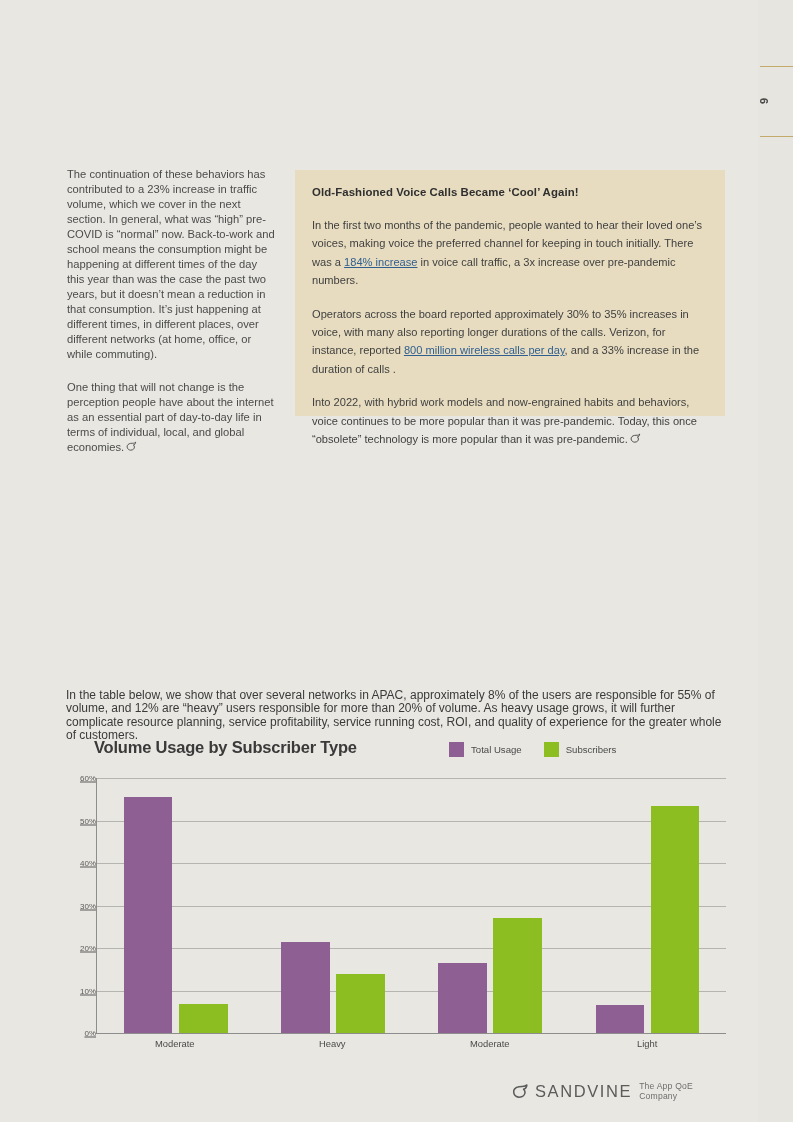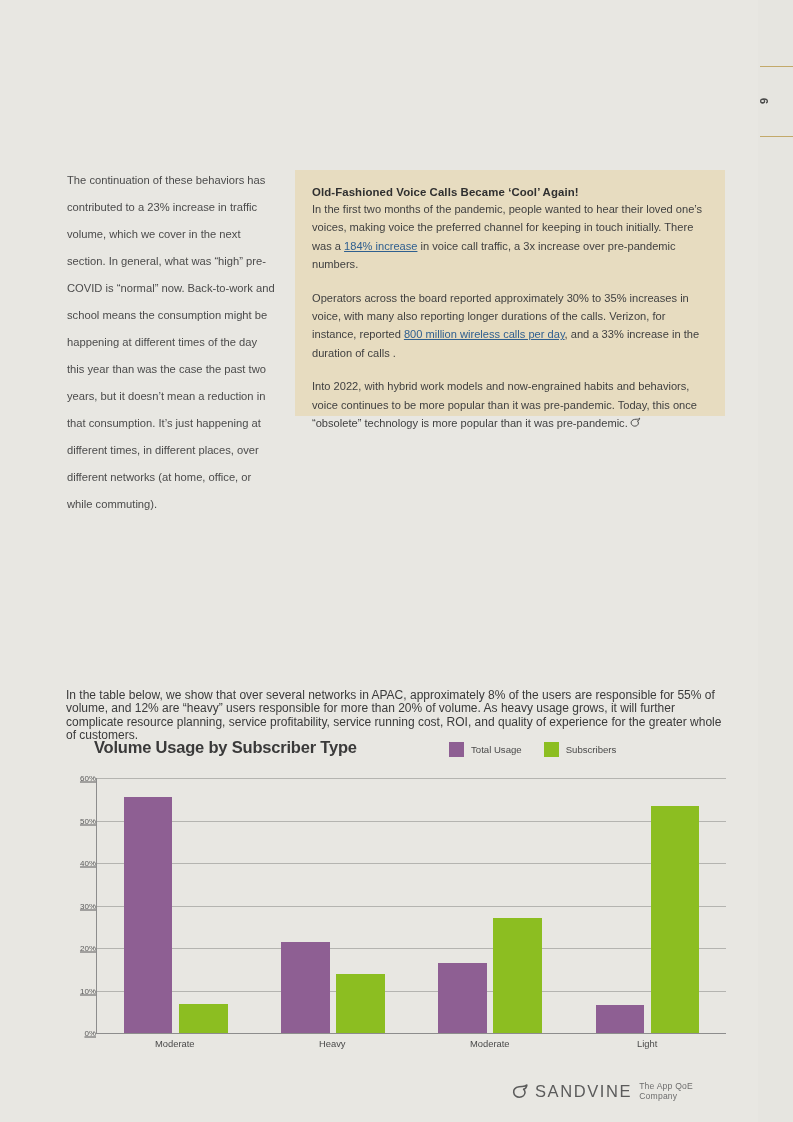--- a/index.html
+++ b/index.html
@@ -26,33 +26,33 @@
   .pg-num{
     position:absolute;left:751px;top:84px;width:26px;height:34px;
     display:flex;align-items:center;justify-content:center;
     font-size:11px;font-weight:bold;color:#4a4a4a;
     transform:rotate(-90deg);
   }
 
   
   .left-col{
     position:absolute;left:67px;top:167px;width:210px;
-    font-size:11.2px;line-height:27px;color:#4b4b4b;
+    font-size:11.2px;line-height:15px;color:#4b4b4b;
   }
   .left-col p{margin:0 0 18px 0;}
 
   
   .callout{
     position:absolute;left:295px;top:170px;width:430px;height:246px;
     background:#e7dcc0;
     box-sizing:border-box;
     padding:16px 17px 0 17px;
   }
   .callout h3{
-    margin:0 0 2px 0;font-size:11.4px;font-weight:bold;color:#2f2f2f;
+    margin:0 0 18px 0;font-size:11.4px;font-weight:bold;color:#2f2f2f;
     letter-spacing:.1px;
   }
   .callout p{
     margin:0 0 15px 0;font-size:11.1px;line-height:18.4px;color:#3f3f3f;
   }
   .callout p:last-child{margin-bottom:0;}
   .lnk{color:#2f5f8f;text-decoration:underline;}
 
   
   .swoosh{
@@ -122,20 +122,23 @@
 
 <div class="page">
 
   <div class="edge-band"></div>
   <div class="pg-rule top"></div>
   <div class="pg-rule bot"></div>
   <div class="pg-num">9</div>
 
   <div class="left-col">
     <p>The continuation of these behaviors has contributed to a 23% increase in traffic volume, which we cover in the next section. In general, what was “high” pre-COVID is “normal” now. Back-to-work and school means the consumption might be happening at different times of the day this year than was the case the past two years, but it doesn’t mean a reduction in that consumption. It’s just happening at different times, in different places, over different networks (at home, office, or while commuting).</p>
+    <p><span>One thing that will not change is the perception people have about the internet as an essential part of day-to-day life in terms of individual, local, and global economies.</span><span class="swoosh"><svg width="11" height="11" viewBox="0 0 12 12">
+            <path d="M10.6 1.2C9.3 3.0 7.4 2.2 5.0 2.6 2.6 3.0 1.0 4.6 1.2 6.6c.2 2.0 2.0 3.4 4.0 3.4 2.4 0 4.0-1.6 4.0-3.4 0-1.0-.5-1.8-1.3-2.3 1.2.2 2.3-.9 2.7-3.1z" fill="none" stroke="#4b4b4b" stroke-width="1"></path>
+          </svg></span></p>
   </div>
 
   <div class="callout">
     <h3>Old-Fashioned Voice Calls Became ‘Cool’ Again!</h3>
     <p><span>In the first two months of the pandemic, people wanted to hear their loved one’s voices, making voice the preferred channel for keeping in touch initially. There was a </span><a class="lnk" href="#">184% increase</a><span> in voice call traffic, a 3x increase over pre-pandemic numbers.</span></p>
     <p><span>Operators across the board reported approximately 30% to 35% increases in voice, with many also reporting longer durations of the calls. Verizon, for instance, reported </span><a class="lnk" href="#">800 million wireless calls per day</a><span>, and a 33% increase in the duration of calls .</span></p>
     <p><span>Into 2022, with hybrid work models and now-engrained habits and behaviors, voice continues to be more popular than it was pre-pandemic. Today, this once “obsolete” technology is more popular than it was pre-pandemic.</span><span class="swoosh"><svg width="11" height="11" viewBox="0 0 12 12">
             <path d="M10.6 1.2C9.3 3.0 7.4 2.2 5.0 2.6 2.6 3.0 1.0 4.6 1.2 6.6c.2 2.0 2.0 3.4 4.0 3.4 2.4 0 4.0-1.6 4.0-3.4 0-1.0-.5-1.8-1.3-2.3 1.2.2 2.3-.9 2.7-3.1z" fill="none" stroke="#3f3f3f" stroke-width="1"></path>
           </svg></span></p>
   </div>

